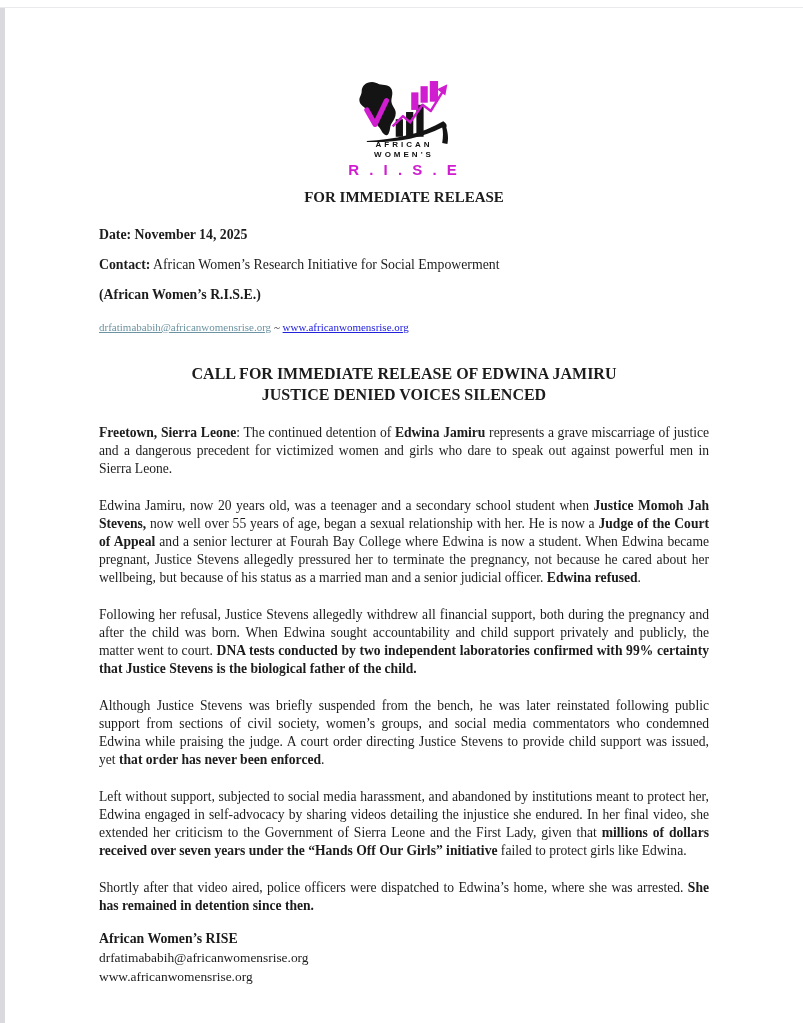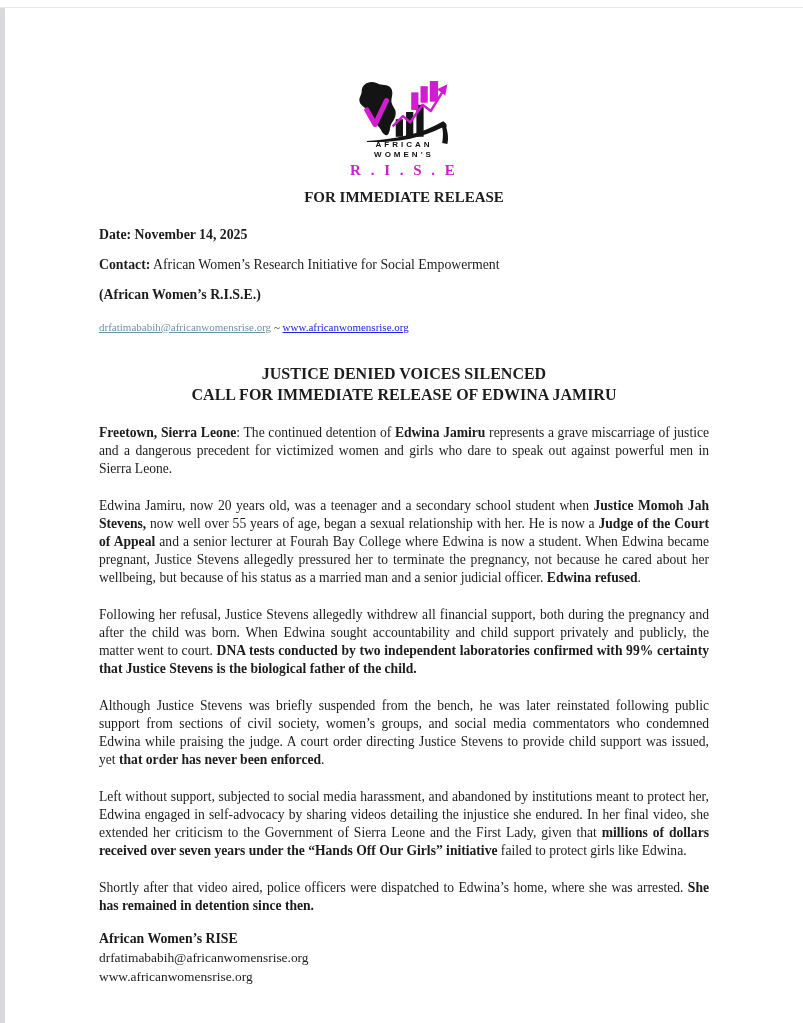--- a/index.html
+++ b/index.html
@@ -9,21 +9,21 @@
     color:#1c1c1c;position:relative;
   }
   .top-hairline{position:absolute;top:7px;left:0;right:0;height:1px;background:#e9e9ee;}
   .left-edge{position:absolute;top:8px;left:0;bottom:0;width:5px;background:#d9d9de;}
   .content{padding:80px 94px 0 99px;}
   
   .logo{width:120px;margin:0 auto;text-align:center;}
   .logo svg{display:block;margin:0 auto -4px auto;}
   .logo-word{font-family:Liberation Sans, sans-serif;font-weight:bold;
     font-size:8px;letter-spacing:3px;color:#111;line-height:10px;}
-  .logo-rise{font-family:Liberation Serif, serif;font-weight:bold;
+  .logo-rise{font-family:Liberation Sans, sans-serif;font-weight:bold;
     font-size:15px;letter-spacing:3px;color:#cf1dcf;line-height:18px;margin-top:1px;}
   .release{margin-top:9px;text-align:center;font-weight:bold;font-size:15px;line-height:18px;}
   
   .meta-line{font-size:13.8px;line-height:18px;margin-top:12px;}
   .meta-line.first{margin-top:20px;}
   .links-line{font-size:11px;line-height:19px;margin-top:14px;}
   .b{font-weight:bold;}
   .link-email{color:#6c93a1;text-decoration:underline;}
   .link-web{color:#2020dd;text-decoration:underline;}
   
@@ -72,22 +72,22 @@
   </div>
 
   <div class="release">FOR IMMEDIATE RELEASE</div>
 
   <div class="meta-line first"><span class="b">Date: November 14, 2025</span></div>
   <div class="meta-line"><span class="b">Contact:</span><span> African Women’s Research Initiative for Social Empowerment</span></div>
   <div class="meta-line"><span class="b">(African Women’s R.I.S.E.)</span></div>
   <div class="links-line"><span class="link-email">drfatimababih@africanwomensrise.org</span><span> ~ </span><span class="link-web">www.africanwomensrise.org</span></div>
 
   <div class="doc-title">
+    <div>CALL FOR IMMEDIATE RELEASE OF EDWINA JAMIRU</div>
     <div>JUSTICE DENIED VOICES SILENCED</div>
-    <div>CALL FOR IMMEDIATE RELEASE OF EDWINA JAMIRU</div>
   </div>
 
   <p class="body-par"><span class="b">Freetown, Sierra Leone</span><span>: The continued detention of </span><span class="b">Edwina Jamiru</span><span> represents a grave miscarriage of justice and a dangerous precedent for victimized women and girls who dare to speak out against powerful men in Sierra Leone.</span></p>
   <p class="body-par"><span>Edwina Jamiru, now 20 years old, was a teenager and a secondary school student when </span><span class="b">Justice Momoh Jah Stevens,</span><span> now well over 55 years of age, began a sexual relationship with her. He is now a </span><span class="b">Judge of the Court of Appeal</span><span> and a senior lecturer at Fourah Bay College where Edwina is now a student. When Edwina became pregnant, Justice Stevens allegedly pressured her to terminate the pregnancy, not because he cared about her wellbeing, but because of his status as a married man and a senior judicial officer. </span><span class="b">Edwina refused</span><span>.</span></p>
   <p class="body-par"><span>Following her refusal, Justice Stevens allegedly withdrew all financial support, both during the pregnancy and after the child was born. When Edwina sought accountability and child support privately and publicly, the matter went to court. </span><span class="b">DNA tests conducted by two independent laboratories confirmed with 99% certainty that Justice Stevens is the biological father of the child.</span></p>
   <p class="body-par"><span>Although Justice Stevens was briefly suspended from the bench, he was later reinstated following public support from sections of civil society, women’s groups, and social media commentators who condemned Edwina while praising the judge. A court order directing Justice Stevens to provide child support was issued, yet </span><span class="b">that order has never been enforced</span><span>.</span></p>
   <p class="body-par"><span>Left without support, subjected to social media harassment, and abandoned by institutions meant to protect her, Edwina engaged in self-advocacy by sharing videos detailing the injustice she endured. In her final video, she extended her criticism to the Government of Sierra Leone and the First Lady, given that </span><span class="b">millions of dollars received over seven years under the “Hands Off Our Girls” initiative</span><span> failed to protect girls like Edwina.</span></p>
   <p class="body-par"><span>Shortly after that video aired, police officers were dispatched to Edwina’s home, where she was arrested. </span><span class="b">She has remained in detention since then.</span></p>
 
   <div class="footer">

